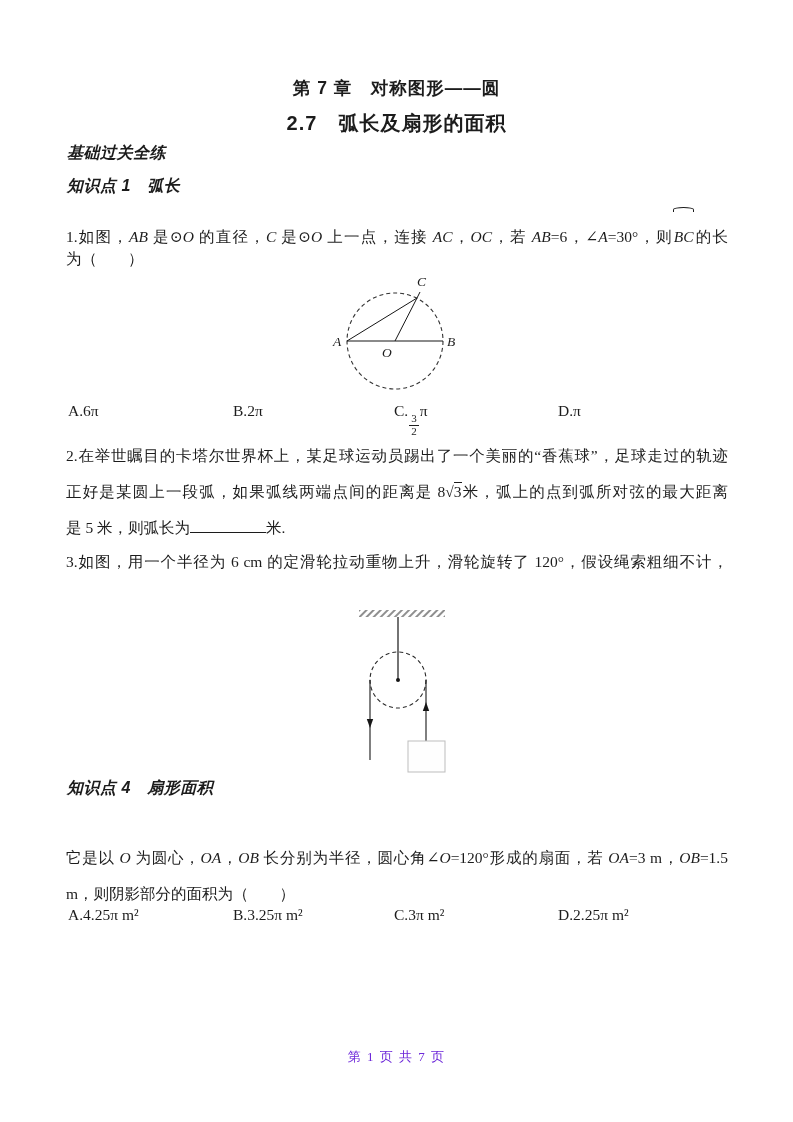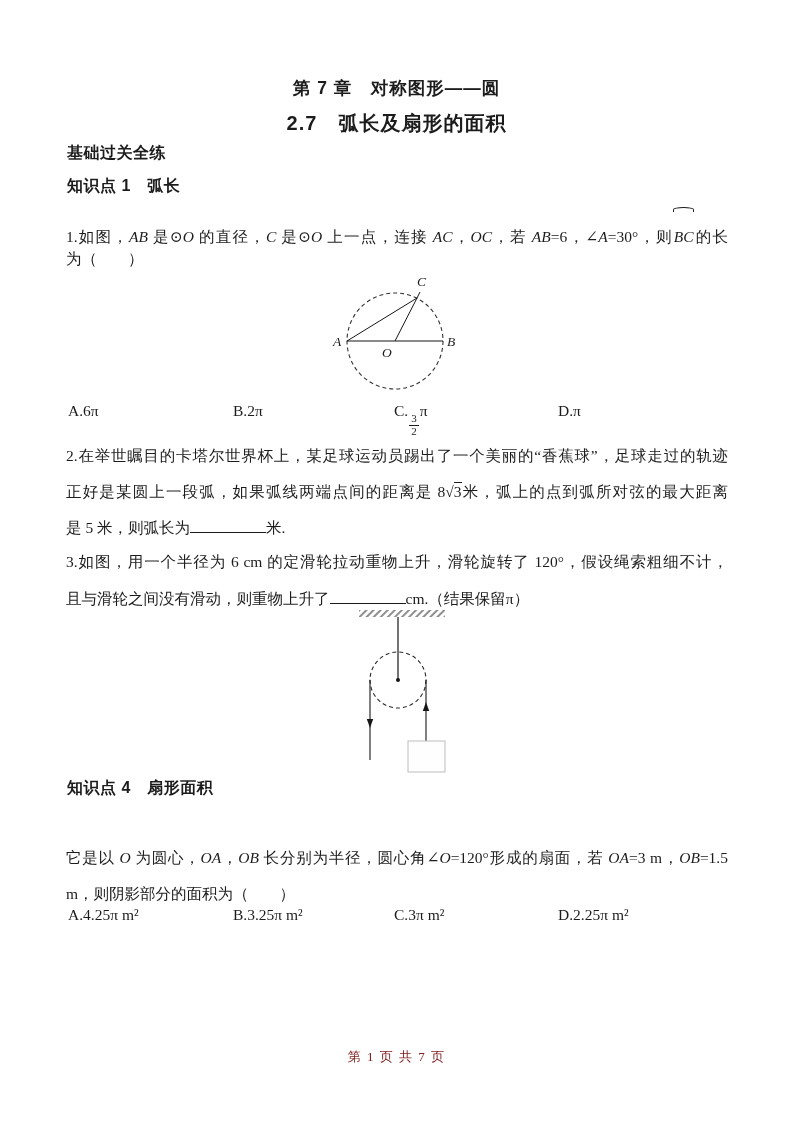--- a/index.html
+++ b/index.html
@@ -9,35 +9,35 @@
     background:#ffffff;
     font-family:"Liberation Serif","DejaVu Serif",serif;
     color:#1c1c1c;
     overflow:hidden;
     margin:0 auto;
   }
   .center{left:0;width:100%;text-align:center;}
   .abs{position:absolute;}
   .t1{top:76px;font-size:17.5px;font-weight:bold;font-family:"Liberation Sans","DejaVu Sans",sans-serif;letter-spacing:1px;}
   .t2{top:110px;font-size:20px;font-weight:bold;font-family:"Liberation Sans","DejaVu Sans",sans-serif;letter-spacing:1px;}
-  .hd{left:67px;font-size:16px;font-weight:bold;font-family:"Liberation Sans","DejaVu Sans",sans-serif;letter-spacing:0.5px;}
+  .hd{left:67px;font-size:16px;font-weight:bold;font-family:"Liberation Sans","DejaVu Sans",sans-serif;letter-spacing:0.5px;font-style:italic;}
   .line{left:66px;width:662px;font-size:15.5px;line-height:22px;white-space:normal;}
   .fill{text-align:justify;text-align-last:justify;}
   .line .v, .opt .v{font-style:italic;}
   .arc{position:relative;display:inline-block;font-style:italic;padding:16px 1px;}
   .arc::before{content:"";position:absolute;left:0;right:1px;top:-3px;height:4px;
     border:1px solid #1c1c1c;border-bottom:none;border-radius:50% 50% 0 0;}
   .rad{border-top:1px solid #1c1c1c;}
   .blank{display:inline-block;width:76px;height:0.95em;border-bottom:1px solid #1c1c1c;}
   .opt{font-size:15.5px;}
   .frac{display:inline-flex;flex-direction:column;align-items:center;vertical-align:-0.55em;
     line-height:1.05;font-size:11px;margin:0 1px;}
   .frac .num{border-bottom:1px solid #1c1c1c;padding:0 2px;}
   .frac .den{padding:0 2px;}
-  .footer{top:1048px;font-size:13px;letter-spacing:1.5px;color:#7f1d1d;}
+  .footer{top:1048px;font-size:13px;letter-spacing:1.5px;color:#6d28d9;}
   svg{position:absolute;overflow:visible;}
   svg text{font-size:13.5px;font-style:italic;font-family:"Liberation Serif","DejaVu Serif",serif;fill:#1c1c1c;}
 </style>
 </head>
 <body>
 
 <div class="page">
 
   <div class="abs center t1">第 7 章　对称图形——圆</div>
   <div class="abs center t2">2.7　弧长及扇形的面积</div>
@@ -66,21 +66,20 @@
         <span class="num">3</span>
         <span class="den">2</span>
       </span><span>π</span></div>
   <div class="abs opt" style="top:402px;left:558px"><span>D.π</span></div>
 
   <div class="abs line fill" style="top:445px"><span>2.在举世瞩目的卡塔尔世界杯上，某足球运动员踢出了一个美丽的“香蕉球”，足球走过的轨迹</span></div>
   <div class="abs line fill" style="top:481px"><span>正好是某圆上一段弧，如果弧线两端点间的距离是 8</span><span>√</span><span class="rad">3</span><span>米，弧上的点到弧所对弦的最大距离</span></div>
   <div class="abs line" style="top:517px"><span>是 5 米，则弧长为</span><span class="blank"></span><span>米.</span></div>
 
   <div class="abs line fill" style="top:551px"><span>3.如图，用一个半径为 6 cm 的定滑轮拉动重物上升，滑轮旋转了 120°，假设绳索粗细不计，</span></div>
-  <div class="abs line" style="top:588px"><span>且与滑轮之间没有滑动，则重物上升了</span><span class="blank"></span><span>cm.（结果保留π）</span></div>
 
   <svg width="120" height="175" viewBox="0 0 120 175" style="left:350px;top:604px">
     <defs>
       <pattern id="hatch" width="5" height="8" patternUnits="userSpaceOnUse" patternTransform="rotate(45)">
         <line x1="1" y1="0" x2="1" y2="8" stroke="#8f8f8f" stroke-width="2"></line>
       </pattern>
     </defs>
     <rect x="9" y="6" width="86" height="7" fill="url(#hatch)"></rect>
     <line x1="48" y1="13" x2="48" y2="76" stroke="#161616" stroke-width="1.2"></line>
     <circle cx="48" cy="76" r="28" fill="none" stroke="#2a2a2a" stroke-width="1.1" stroke-dasharray="4 3"></circle>

